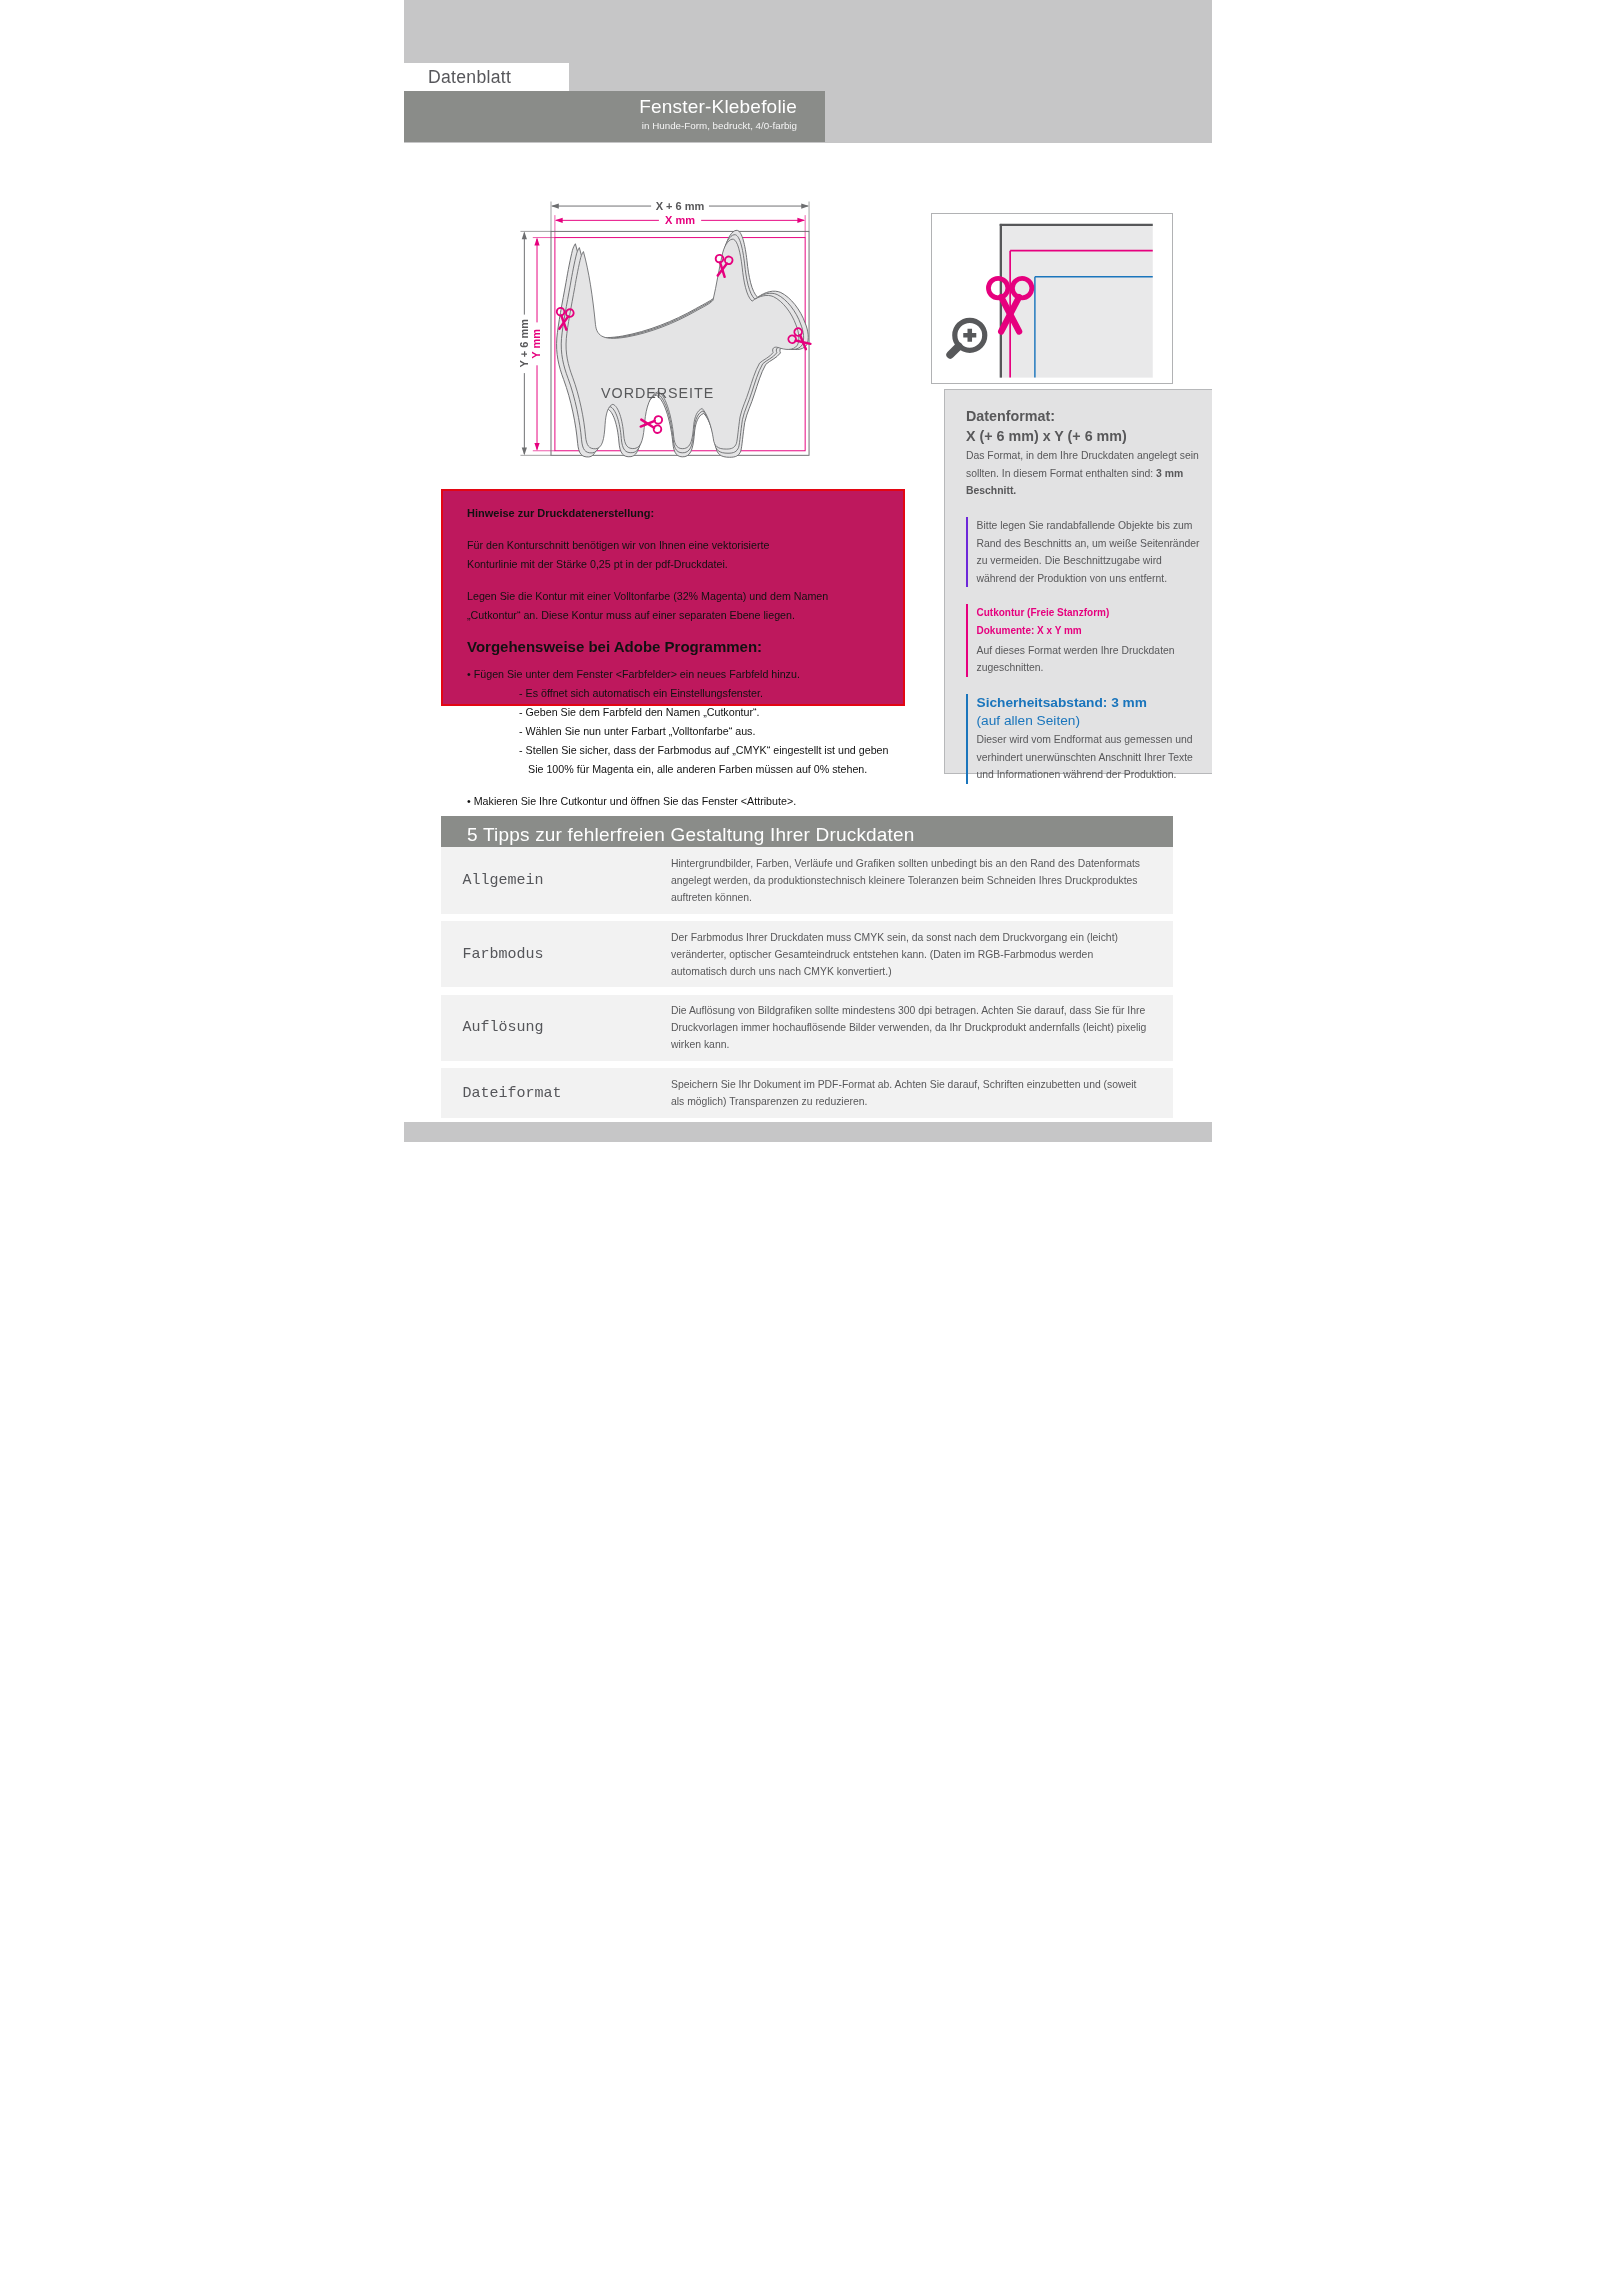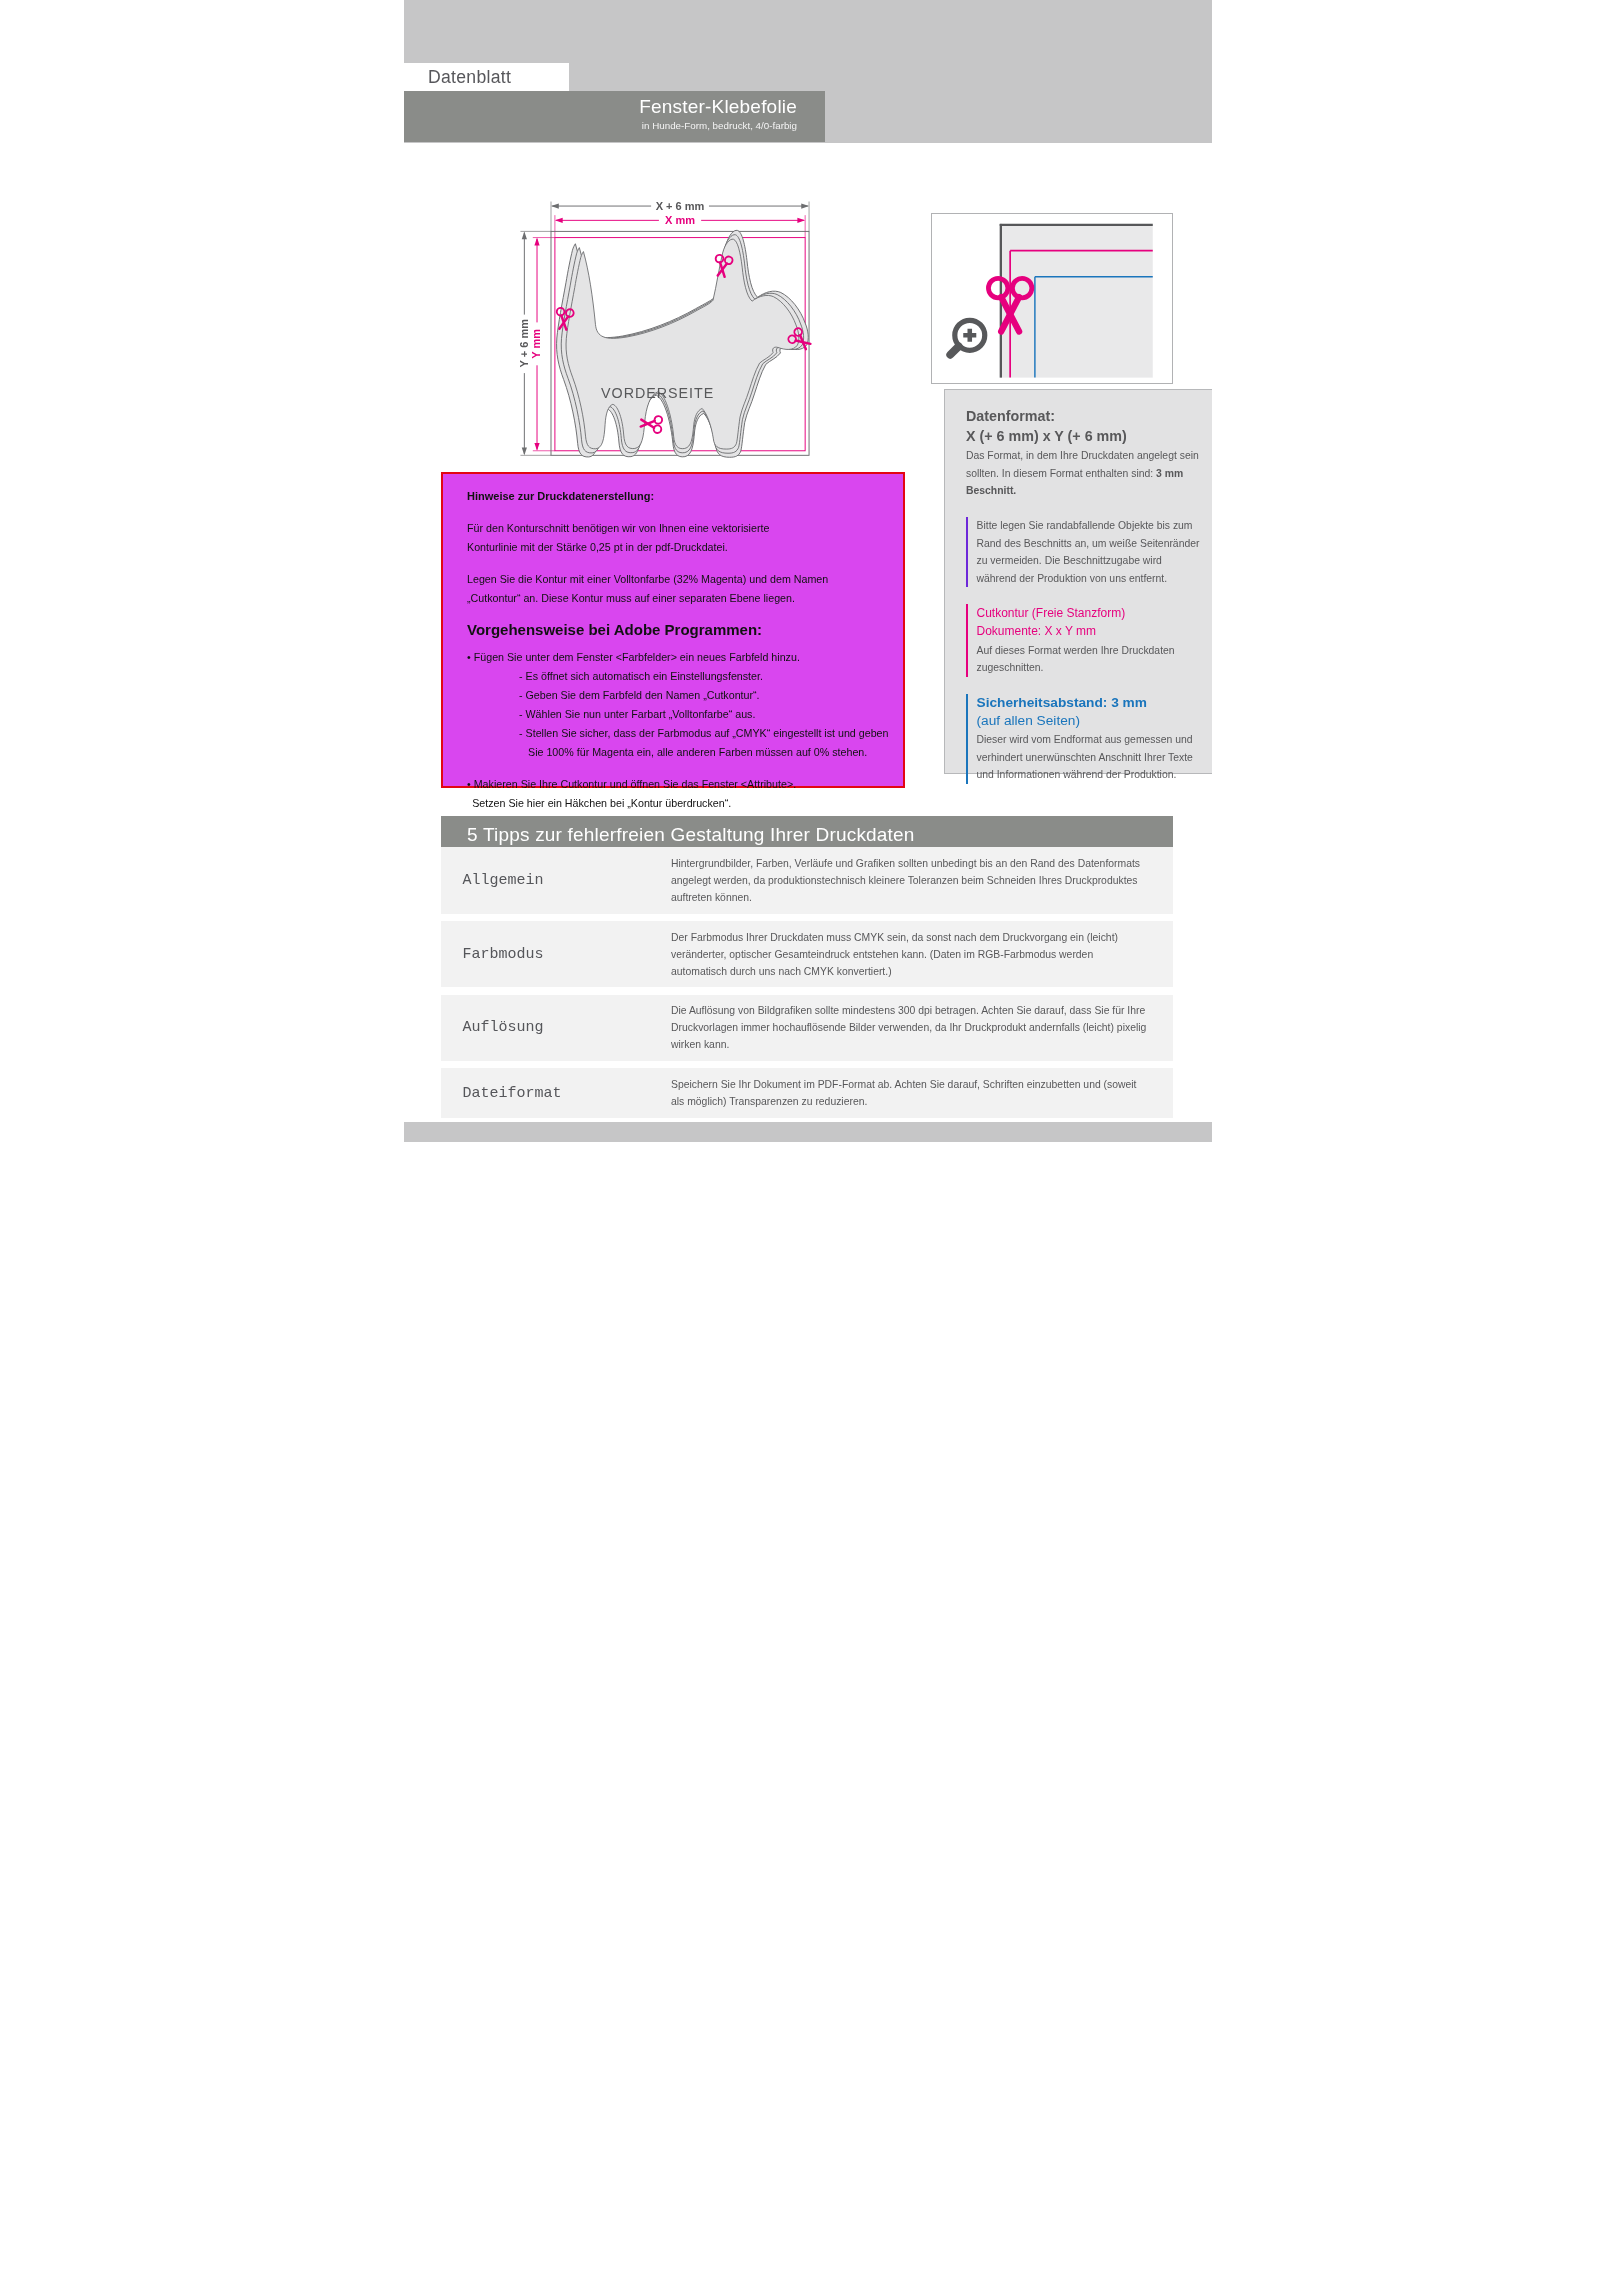--- a/index.html
+++ b/index.html
@@ -20,26 +20,26 @@
   
   .zoom-panel{position:absolute;left:527px;top:213px;width:242px;height:171px;background:#ffffff;border:1.3px solid #b1b2b4;box-sizing:border-box;}
 
   
   .graybox{position:absolute;left:540px;top:389px;width:278px;height:385px;background:#e2e2e3;border:1.3px solid #b7b8ba;box-sizing:border-box;padding:17px 17px 0 21px;color:#58585a;}
   .graybox .h1{font-size:14.3px;font-weight:bold;line-height:19.5px;}
   .graybox .body{font-size:10.4px;line-height:17.6px;margin-top:1.3px;}
   .graybox .blockbar{margin-top:17px;padding-left:8.5px;border-left:2px solid #6d28d9;}
   .blockbar.magenta{border-left-color:#e6007e;}
   .blockbar.blue{border-left-color:#1a75bc;}
-  .graybox .mh{font-size:12px;font-weight:normal;color:#e6007e;line-height:18px;}
+  .graybox .mh{font-size:10px;font-weight:bold;color:#e6007e;line-height:18px;}
   .graybox .bh{font-size:13.7px;font-weight:bold;color:#1a75bc;line-height:18px;}
   .graybox .bs{font-size:13.7px;color:#1a75bc;line-height:18px;}
 
   
-  .redbox{position:absolute;left:37px;top:472px;width:464px;height:316px;border:2px solid #e30613;box-sizing:border-box;background:#d946ef;color:#111;padding:15.6px 11.7px 0 24px;}
+  .redbox{position:absolute;left:37px;top:489px;width:464px;height:217px;border:2px solid #e30613;box-sizing:border-box;background:#be185d;color:#111;padding:15.6px 11.7px 0 24px;}
   .redbox .head{font-size:11px;font-weight:bold;margin-bottom:17px;}
   .redbox .line{font-size:10.7px;line-height:19px;white-space:nowrap;}
   .redbox .gap{height:13px;}
   .redbox .sub{padding-left:52px;}
   .redbox .subc{padding-left:61px;}
   .redbox .head2{font-size:15px;font-weight:bold;margin:13px 0 10.4px 0;}
   .redbox .b2c{padding-left:5.2px;}
 
   
   .tipsband{position:absolute;left:37px;top:800px;width:732px;height:38px;background:#8a8c89;color:#fff;font-size:19px;line-height:38px;padding-left:26px;box-sizing:border-box;letter-spacing:0.2px;margin-top:16px;}

